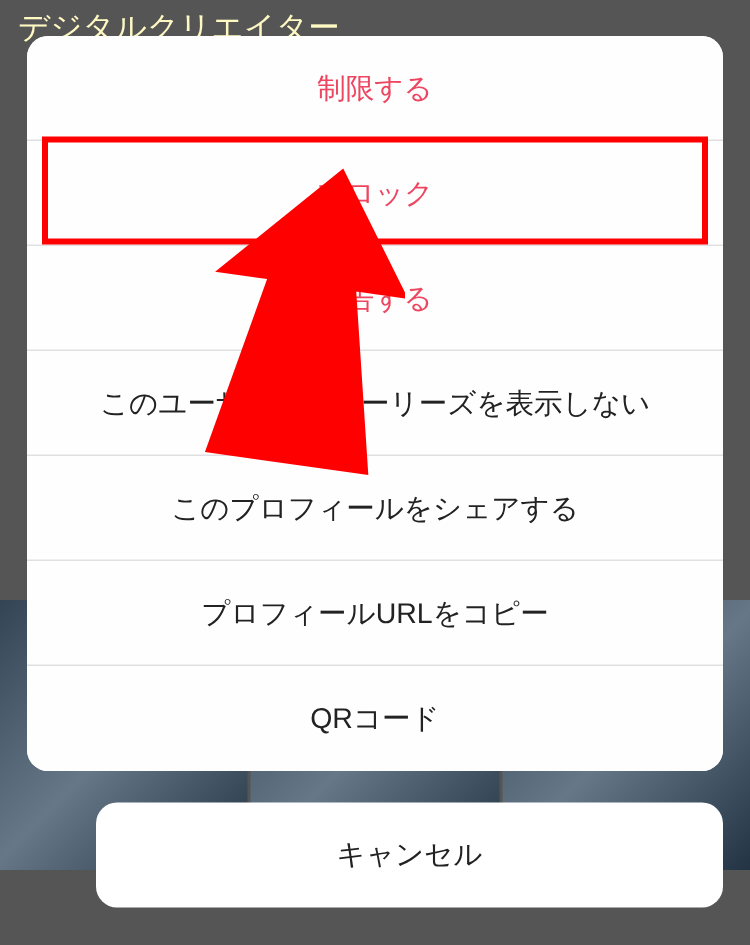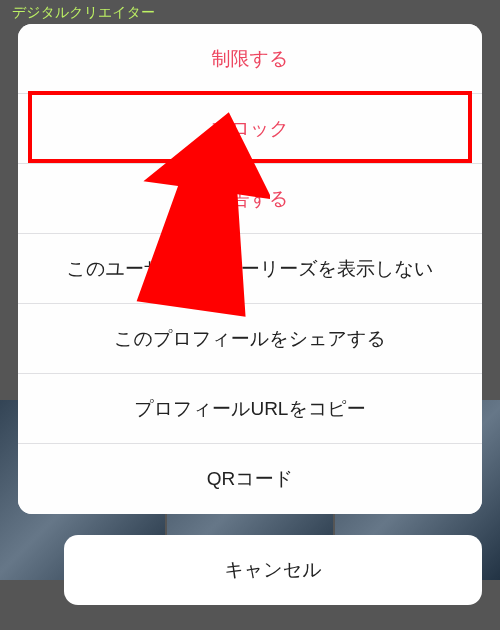--- a/index.html
+++ b/index.html
@@ -20,22 +20,22 @@
       top: 0;
       left: 0;
       width: 100%;
       height: 100%;
       background: #555;
     }
     .bg-text {
       position: absolute;
       top: 4px;
       left: 12px;
-      color: #bef264;
-      font-size: 14px;
+      color: #fef9c3;
+      font-size: 21px;
     }
     .bg-grid {
       position: absolute;
       bottom: 50px;
       left: 0;
       width: 100%;
       height: 180px;
       display: flex;
       gap: 2px;
     }

